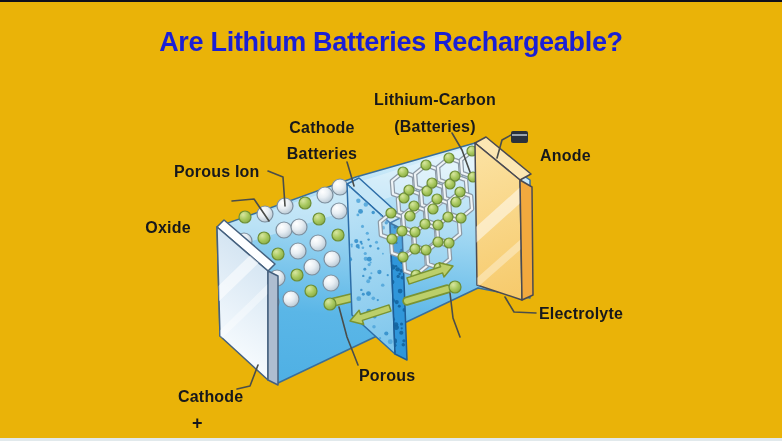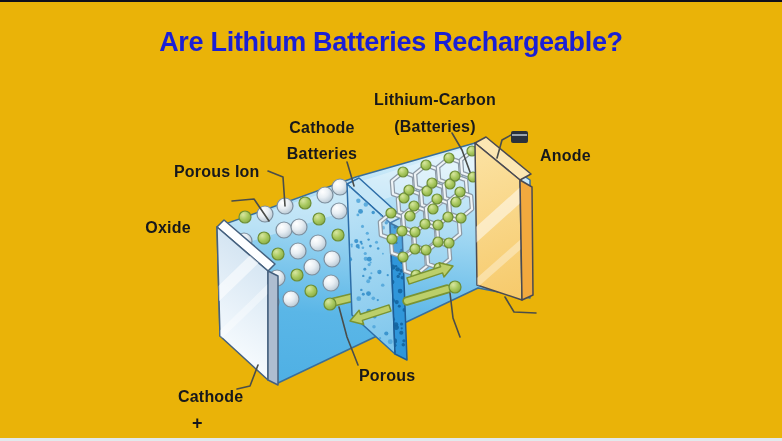--- a/index.html
+++ b/index.html
@@ -402,16 +402,17 @@
     <span>Cathode</span><br>
     <span>Batteries</span>
   </div>
   <div class="label lbl-ion">Porous Ion</div>
   <div class="label lbl-lmo center">
     <br>
     <span>Oxide</span>
   </div>
   <div class="anode-chip"></div>
   <div class="label lbl-anode">Anode</div>
+  <div class="label lbl-electrolyte">Electrolyte</div>
   <div class="label lbl-charge">Porous</div>
   <div class="label lbl-cathode">Cathode</div>
   <div class="label lbl-plus">+</div>
 </div>
 
 </body></html>

